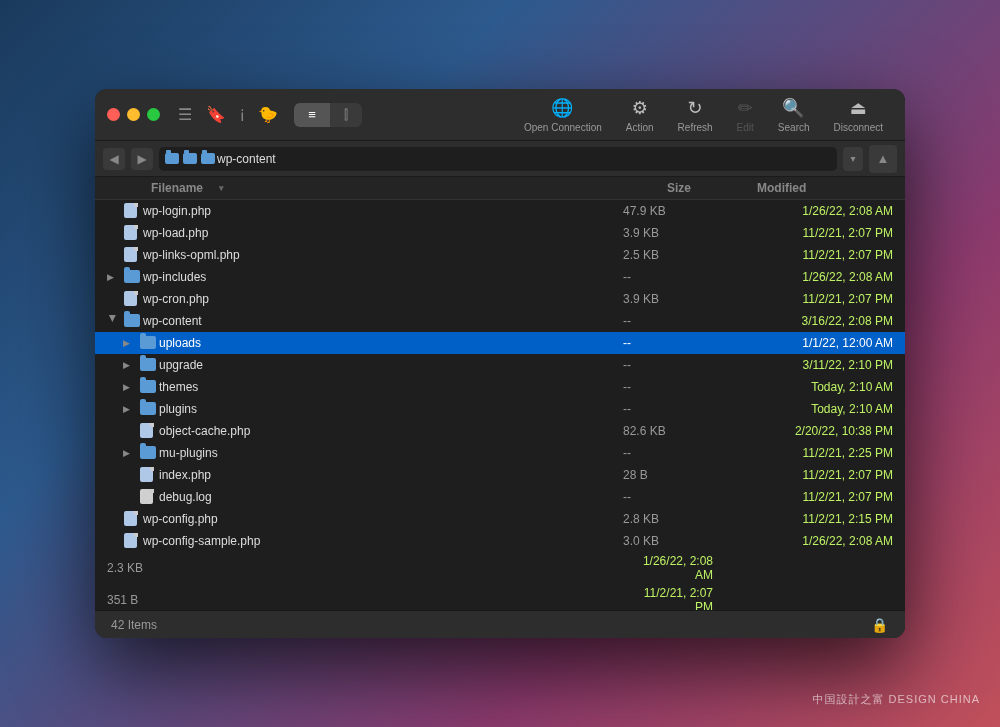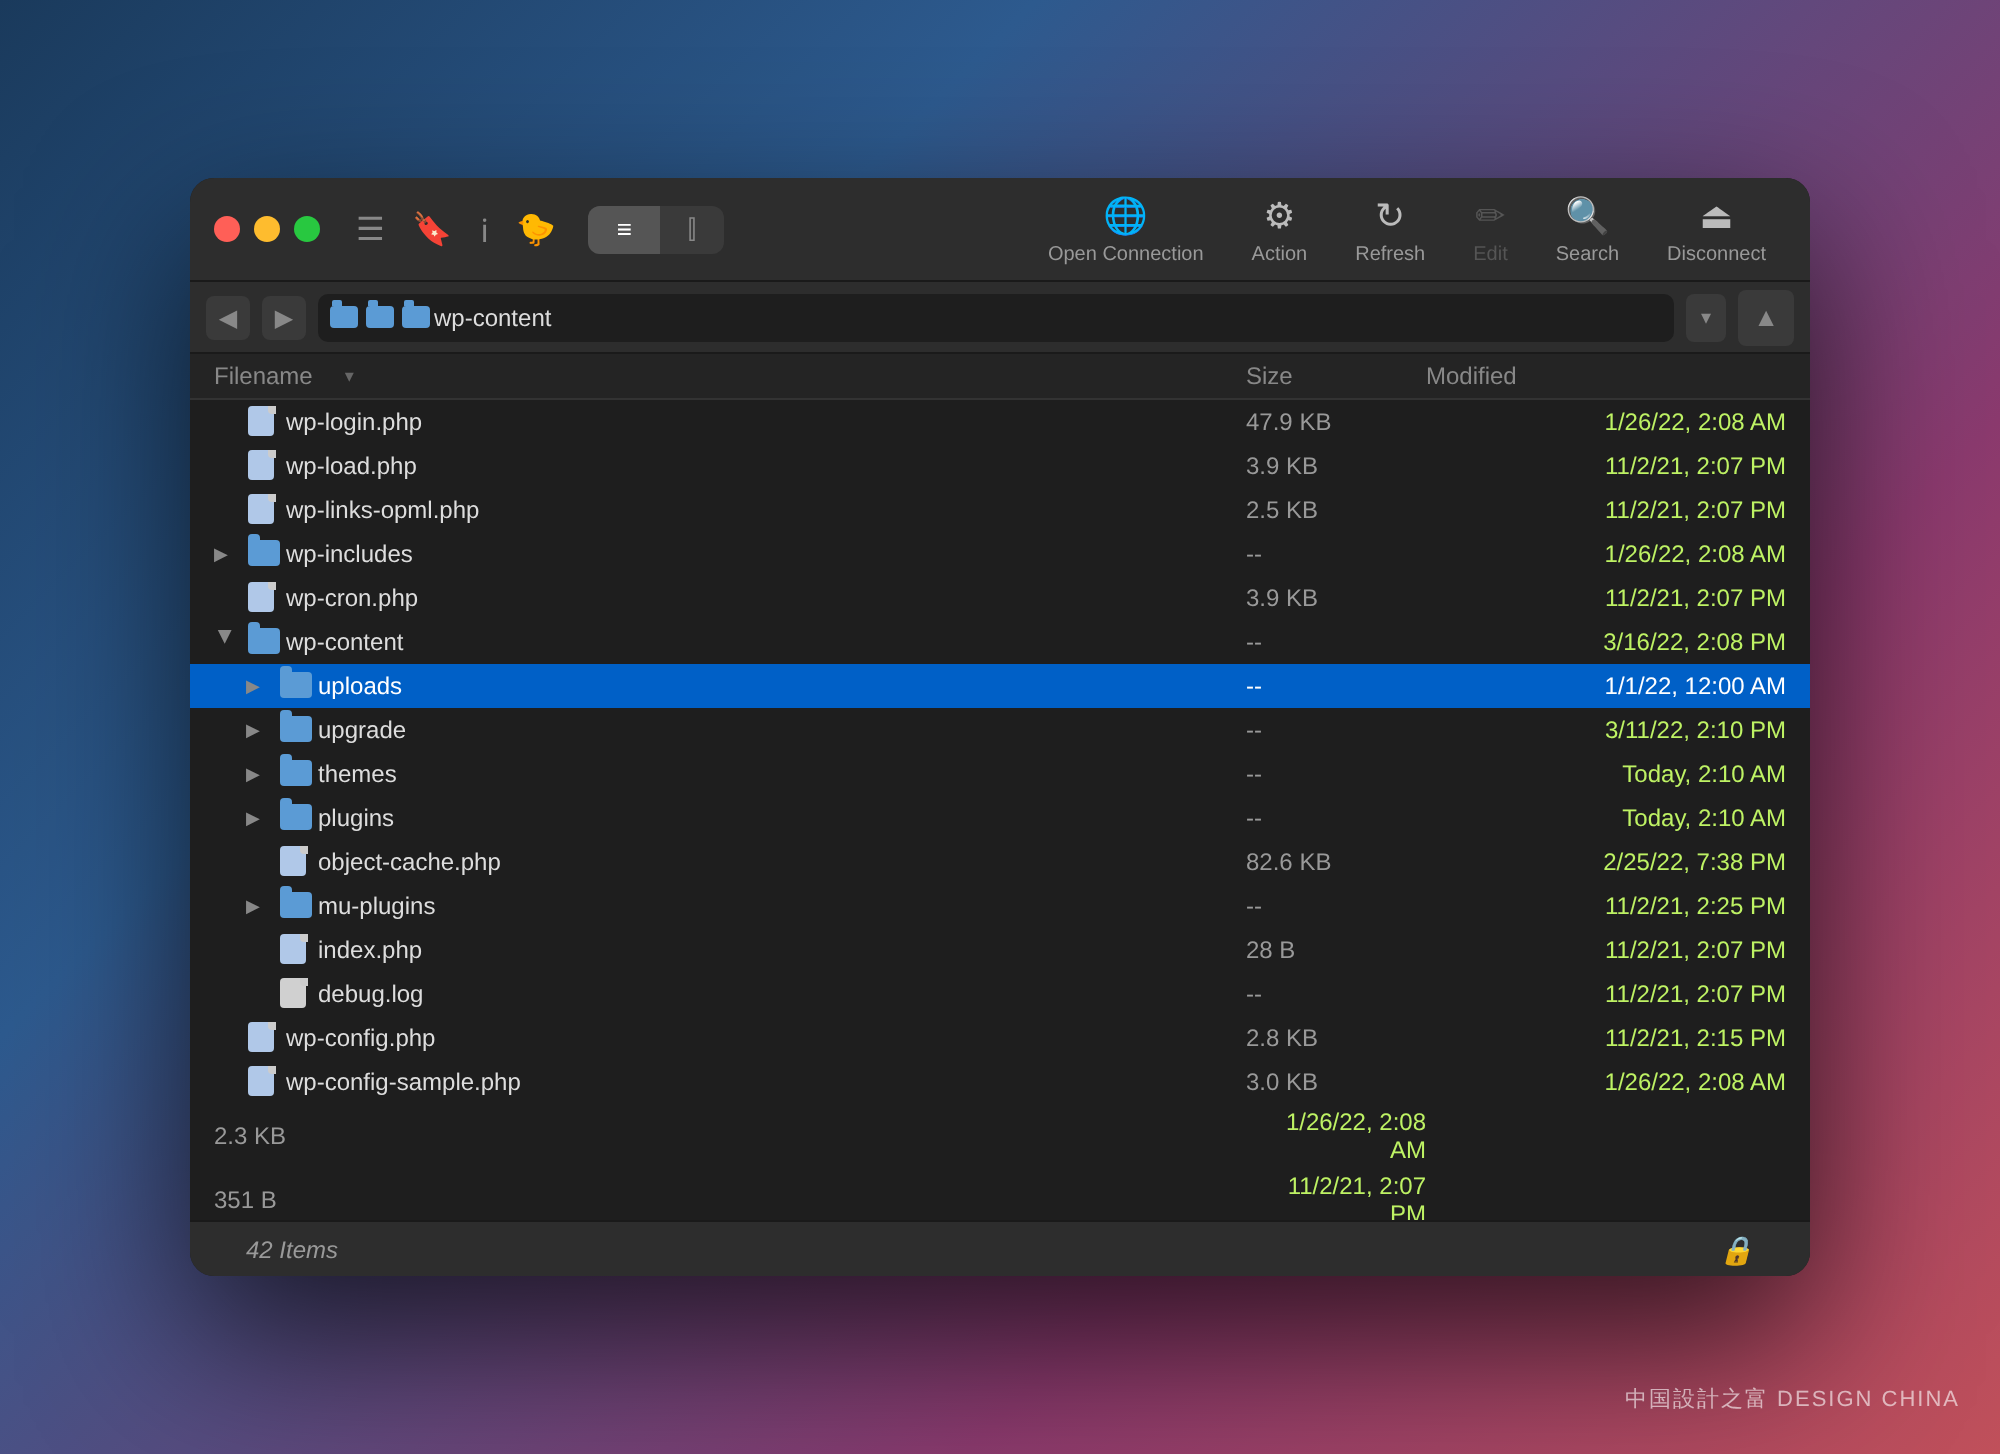--- a/index.html
+++ b/index.html
@@ -185,24 +185,25 @@
     .file-list-header {
       display: grid;
       grid-template-columns: 1fr 90px 180px;
       padding: 4px 12px;
       border-bottom: 1px solid #333;
       background: #242424;
     }
     .col-header {
       font-size: 12px;
       color: #888;
-      font-weight: 400;
+      font-weight: 700;
       display: flex;
       align-items: center;
       gap: 16px;
+      margin-left: 44px;
     }
     .col-header .sort-icon {
       font-size: 9px;
       color: #666;
     }
     .file-list {
       background: #1e1e1e;
       overflow-y: auto;
       max-height: 410px;
     }
@@ -291,23 +292,22 @@
     .file-date {
       font-size: 12px;
       color: #bef264;
       text-align: right;
     }
     .statusbar {
       background: #2d2d2d;
       height: 28px;
       display: flex;
       align-items: center;
-      padding: 0 28px;
+      padding: 0 16px;
       border-top: 1px solid #1a1a1a;
-      font-style: italic;
     }
     .status-text {
       font-size: 12px;
       color: #999;
     }
     .lock-icon {
       margin-left: auto;
       color: #888;
       font-size: 14px;
     }
@@ -516,21 +516,21 @@
       </div>
       <div class="file-row">
         <div class="file-name-cell" style="padding-left: 16px;">
           <span class="expand-arrow"></span>
           <div class="file-icon">
             <div class="doc-icon php-doc"></div>
           </div>
           <span class="file-name">object-cache.php</span>
         </div>
         <div class="file-size">82.6 KB</div>
-        <div class="file-date">2/25/22, 7:38 PM</div>
+        <div class="file-date">2/20/22, 10:38 PM</div>
       </div>
       <div class="file-row">
         <div class="file-name-cell" style="padding-left: 16px;">
           <span class="expand-arrow">▶</span>
           <div class="file-icon">
             <div class="folder-icon"></div>
           </div>
           <span class="file-name">mu-plugins</span>
         </div>
         <div class="file-size">--</div>

